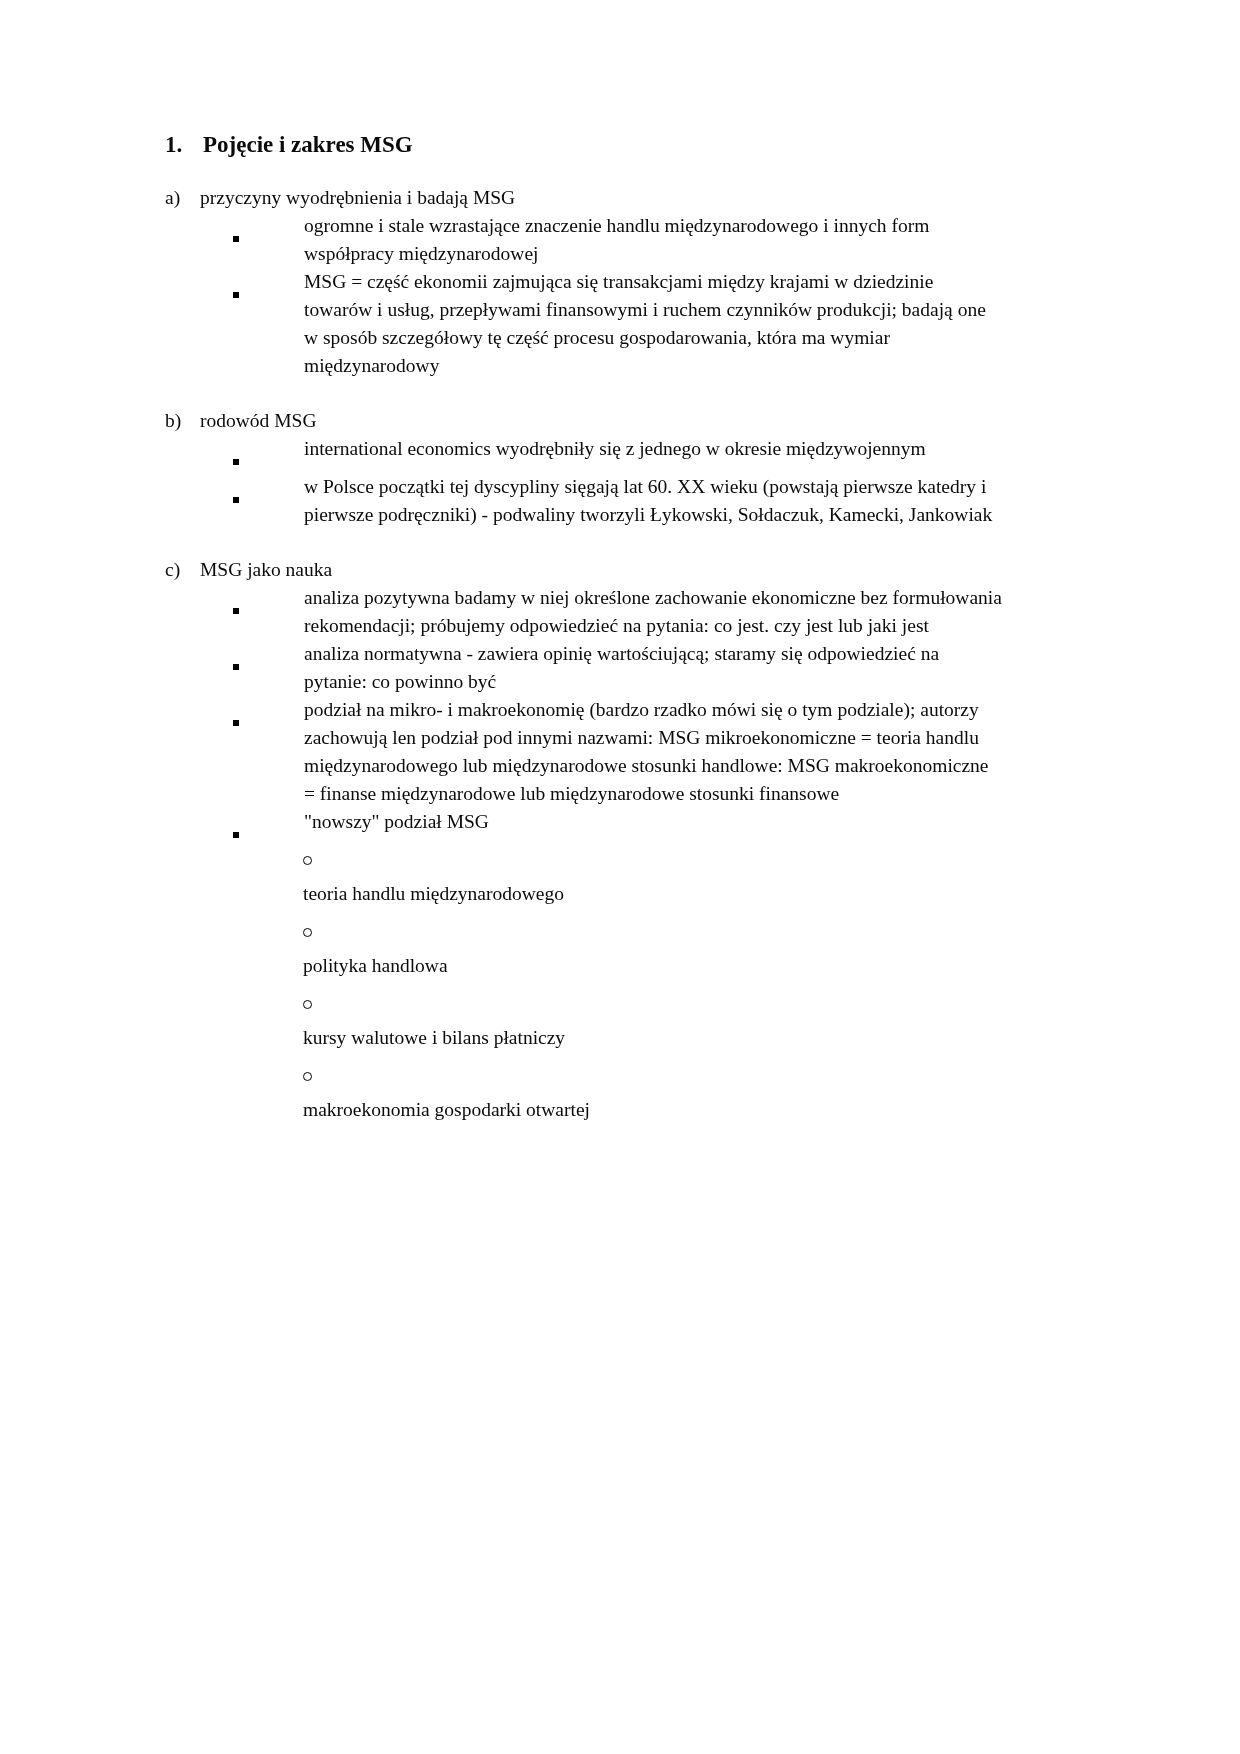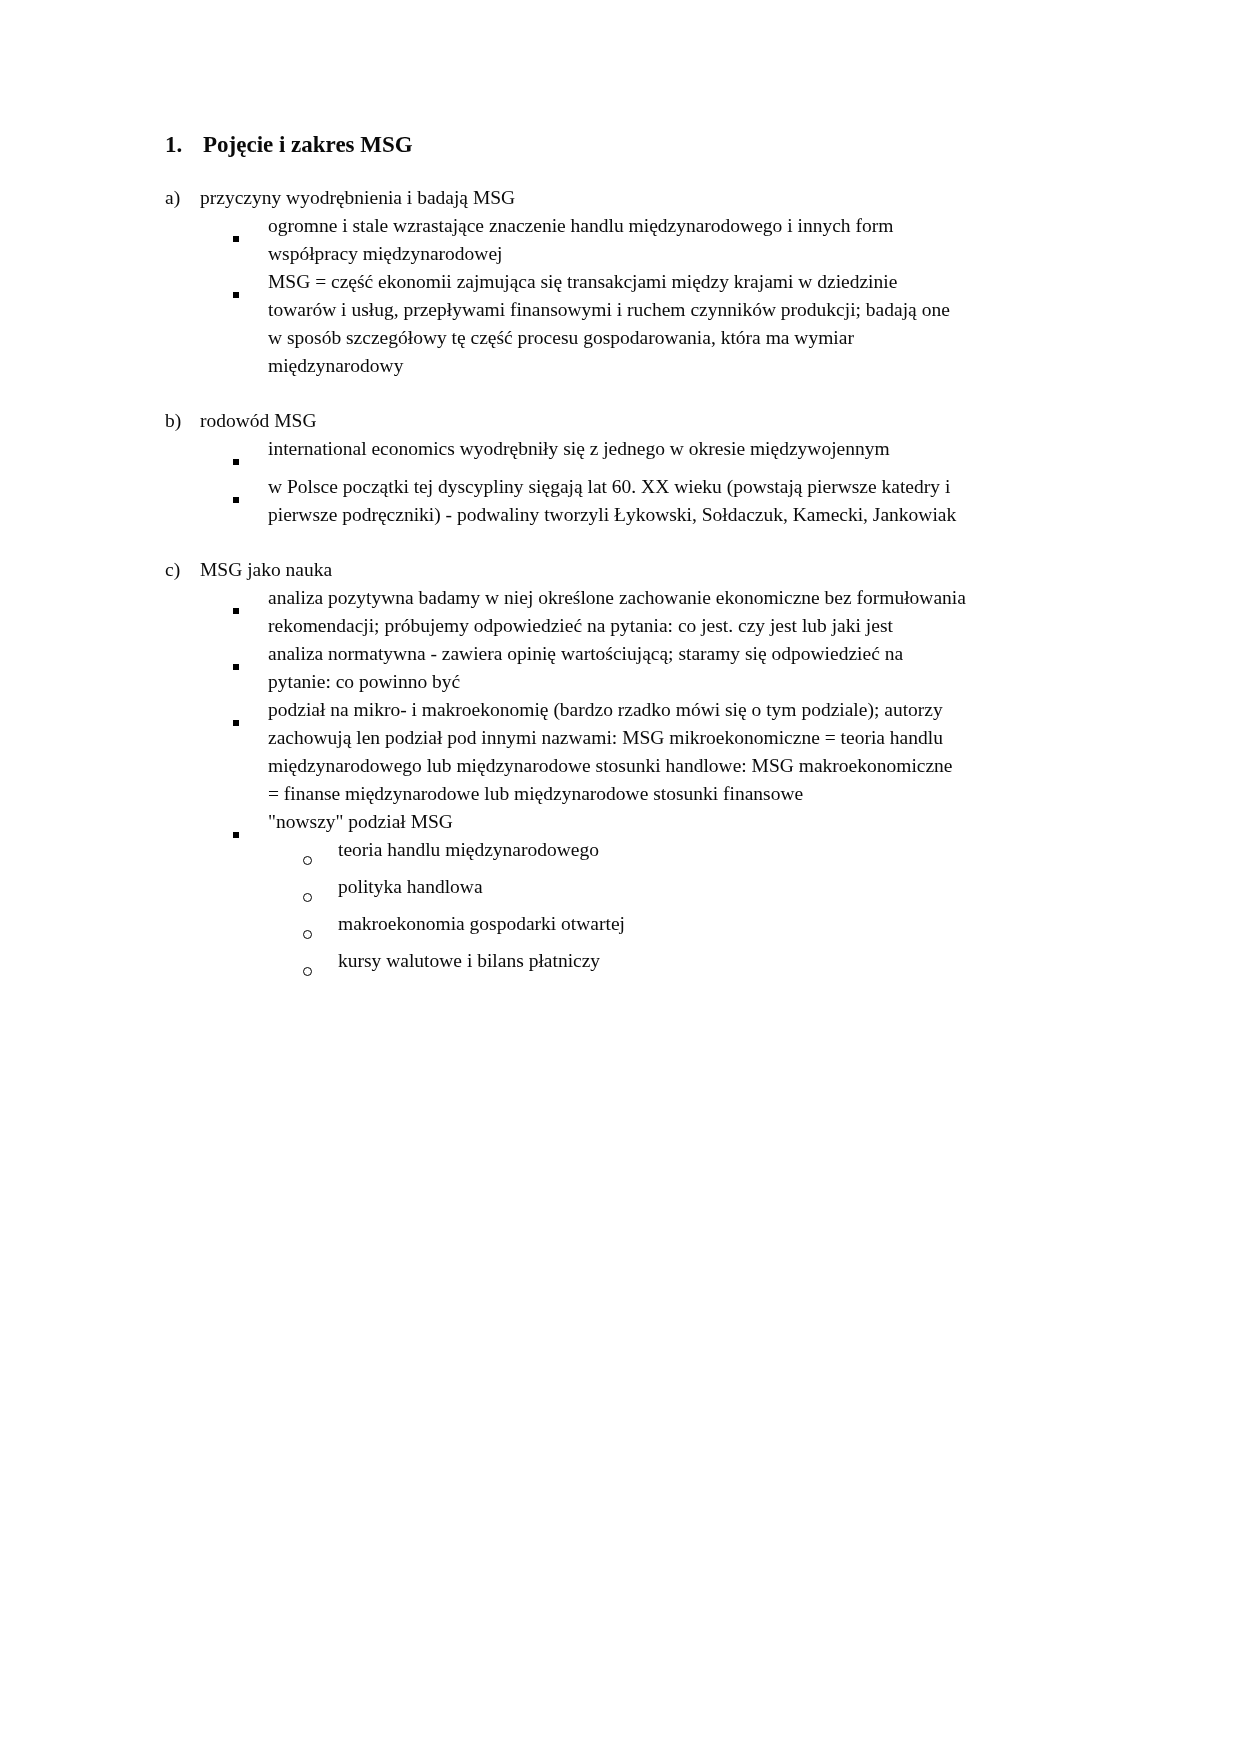--- a/index.html
+++ b/index.html
@@ -56,26 +56,28 @@
     display: inline-block;
     width: 6px;
     height: 6px;
     background: #000;
   }
   .bullet-body {
     flex: 1;
   }
   .bullet-text {
     max-width: 700px;
+    margin-left: 36px;
   }
   .subs {
     margin-left: 35px;
   }
   .sub {
     display: flex;
+    flex-direction: column;
   }
   .sub .marker-col {
     padding-top: 9px;
   }
   .circ {
     display: inline-block;
     box-sizing: border-box;
     width: 9px;
     height: 9px;
     border: 1.4px solid #000;
@@ -166,25 +168,25 @@
                 <div class="sub">
                   <span class="marker-col"><span class="circ"></span></span>
                   <div class="sub-text">teoria handlu międzynarodowego</div>
                 </div>
                 <div class="sub">
                   <span class="marker-col"><span class="circ"></span></span>
                   <div class="sub-text">polityka handlowa</div>
                 </div>
                 <div class="sub">
                   <span class="marker-col"><span class="circ"></span></span>
-                  <div class="sub-text">makroekonomia gospodarki otwartej</div>
+                  <div class="sub-text">kursy walutowe i bilans płatniczy</div>
                 </div>
                 <div class="sub">
                   <span class="marker-col"><span class="circ"></span></span>
-                  <div class="sub-text">kursy walutowe i bilans płatniczy</div>
+                  <div class="sub-text">makroekonomia gospodarki otwartej</div>
                 </div>
               </div>
             </div>
           </div>
         </div>
       </div>
     </div>
 </div>
 
 </body></html>

